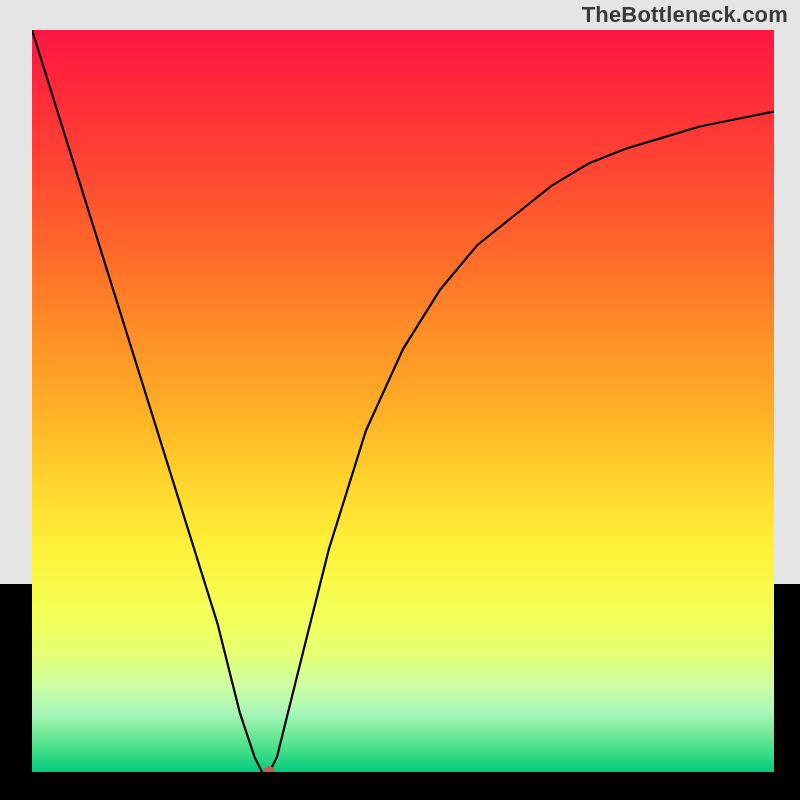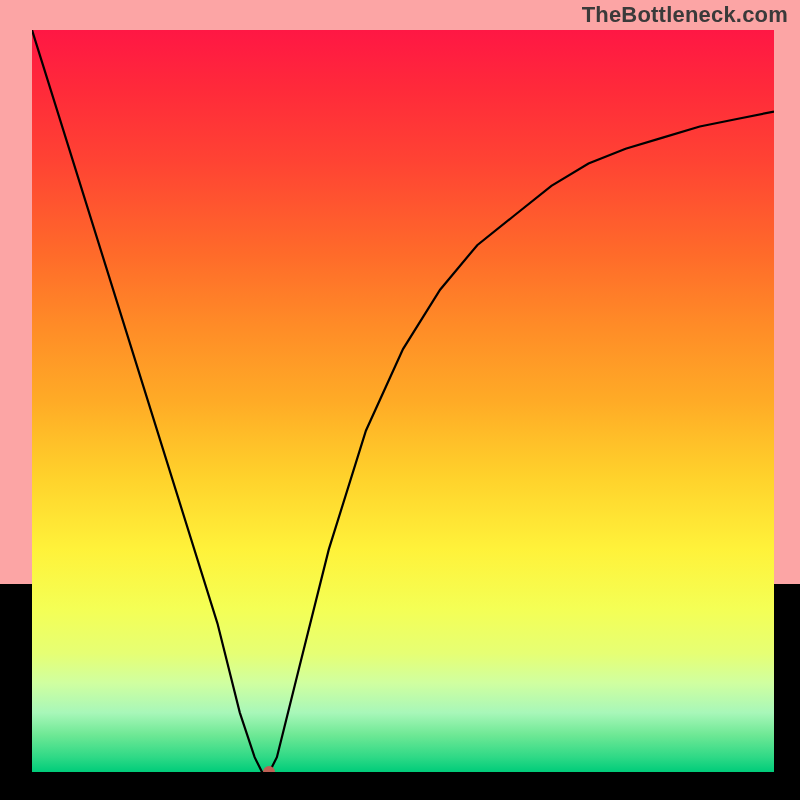--- a/index.html
+++ b/index.html
@@ -8,21 +8,21 @@
     width: 800px;
     height: 800px;
     background: #000;
     font-family: Arial, Helvetica, sans-serif;
     overflow: hidden;
   }
   .frame {
     position: relative;
     width: 800px;
     height: 584px;
-    background: #fca5a5;
+    background: #e5e5e5;
   }
   .watermark {
     position: absolute;
     top: 2px;
     right: 12px;
     color: #3a3a3a;
     font-size: 22px;
     font-weight: 600;
     letter-spacing: 0.2px;
     user-select: none;

